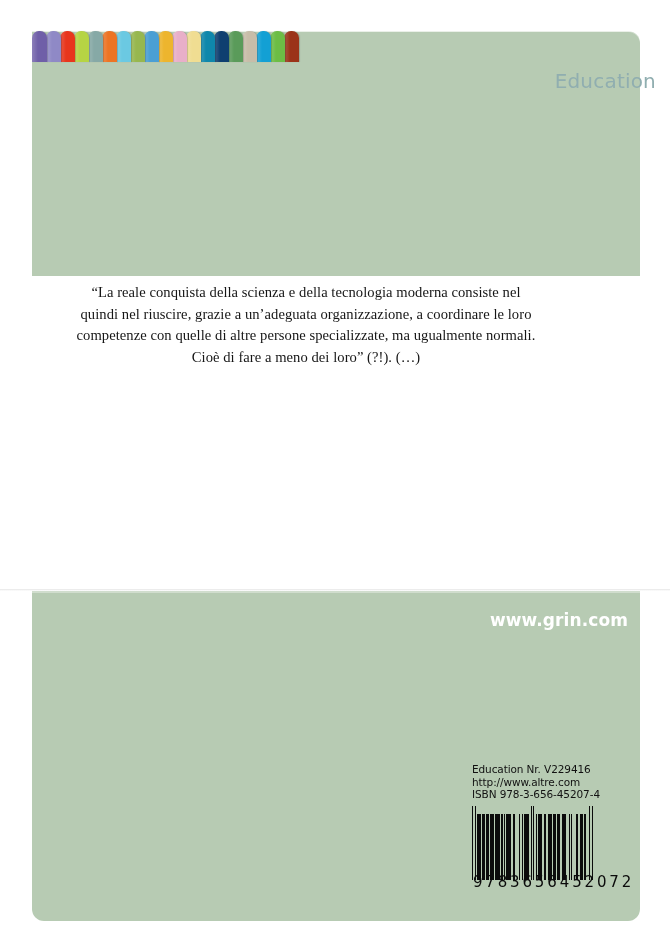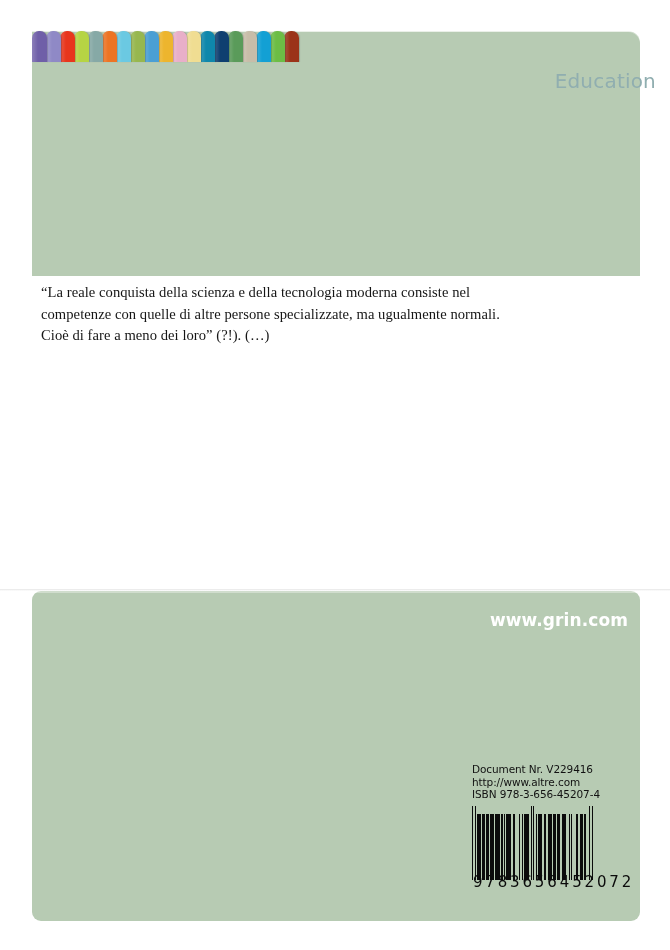--- a/index.html
+++ b/index.html
@@ -92,20 +92,21 @@
   .quote {
     position: absolute;
     left: 41px;
     top: 282px;
     width: 530px;
     font-family: "Liberation Serif", "DejaVu Serif", serif;
     font-size: 14.6px;
     line-height: 21.5px;
     color: #151515;
     letter-spacing: 0.05px;
+    text-align: center;
   }
   .quote p { margin: 0; }
 
   
   .white-band {
     position: absolute;
     left: 0;
     top: 560px;
     width: 670px;
     height: 31px;
@@ -123,21 +124,20 @@
   
   .bottom-panel {
     position: absolute;
     left: 32px;
     top: 591px;
     width: 608px;
     height: 330px;
     background: #b7cbb3;
     border-bottom-left-radius: 12px;
     border-bottom-right-radius: 12px;
-    border-radius: 9px;
   }
   .bottom-panel::before{
     content:"";
     position:absolute;
     left:0; right:0; top:0;
     height:2px;
     background: rgba(255,255,255,0.35);
   }
 
   .site-url {
@@ -224,33 +224,34 @@
       <div class="tab" style="background: rgb(200, 189, 169); z-index: 25;"></div>
       <div class="tab" style="background: rgb(19, 160, 212); z-index: 24;"></div>
       <div class="tab" style="background: rgb(108, 189, 69); z-index: 23;"></div>
       <div class="tab" style="background: rgb(155, 51, 24); z-index: 22;"></div>
     </div>
 
   <div class="education">Education</div>
 
   <div class="quote">
       <p>“La reale conquista della scienza e della tecnologia moderna consiste nel</p>
+      <p>quindi nel riuscire, grazie a un’adeguata organizzazione, a coordinare le loro</p>
       <p>competenze con quelle di altre persone specializzate, ma ugualmente normali.</p>
       <p>Cioè di fare a meno dei loro” (?!). (…)</p>
     </div>
 
   <div class="white-band"></div>
   <div class="band-rule"></div>
 
   <div class="bottom-panel">
 
     <div class="site-url">www.grin.com</div>
 
     <div class="doc-info">
-      <div>Document Nr. V229416</div>
+      <div>Education Nr. V229416</div>
       <div>http://www.altre.com</div>
       <div>ISBN 978-3-656-45207-4</div>
     </div>
 
     <div class="barcode-wrap">
       <div class="barcode-bars">
           <div class="bar tall" style="width: 1.28px;"></div>
           <div class="bar space tall" style="width: 1.28px;"></div>
           <div class="bar tall" style="width: 1.28px;"></div>
           <div class="bar space" style="width: 1.28px;"></div>

